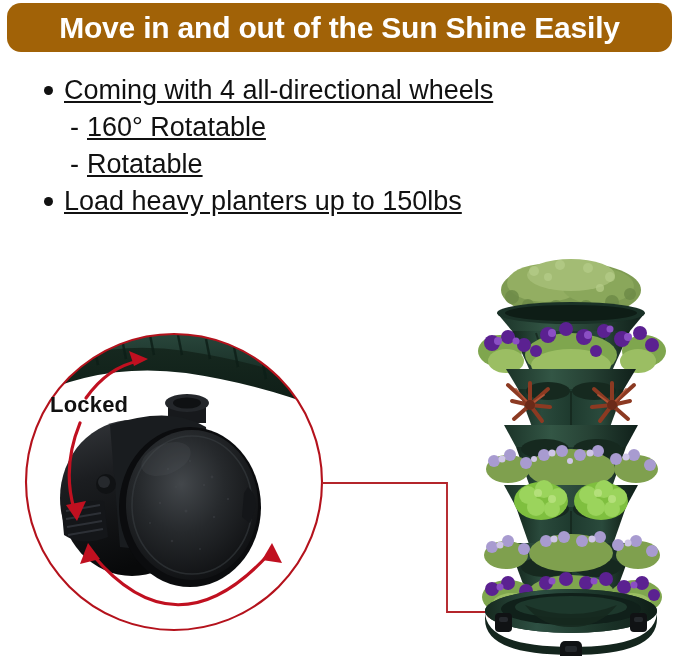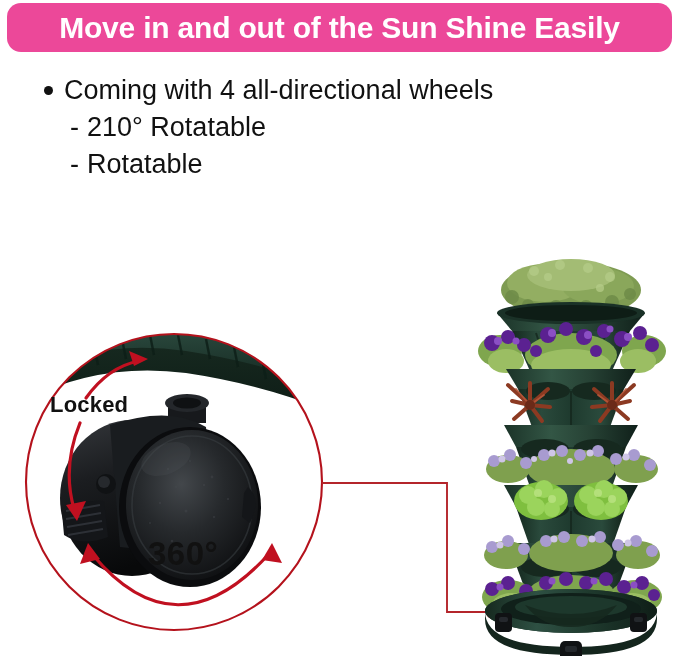--- a/index.html
+++ b/index.html
@@ -24,21 +24,21 @@
   }
 
   
   .banner {
     position: absolute;
     left: 7px;
     top: 3px;
     width: 665px;
     height: 49px;
     border-radius: 14px;
-    background: #ec4899;
+    background: #a16207;
     display: flex;
     align-items: center;
     justify-content: center;
     box-sizing: border-box;
   }
   .banner-title {
     color: #ffffff;
     font-size: 30px;
     font-weight: bold;
     letter-spacing: -0.2px;
@@ -75,20 +75,21 @@
     margin-right: 8px;
     color: #111111;
     font-size: 27px;
     line-height: 37px;
   }
   .bullet-text {
     color: #111111;
     font-size: 27px;
     line-height: 37px;
     font-family: "Liberation Sans", sans-serif;
+    text-decoration: underline;
   }
 
   
   .lower {
     position: absolute;
     left: 0;
     top: 255px;
     width: 679px;
     height: 401px;
   }
@@ -131,28 +132,32 @@
 
   <div class="bullets">
 
     <div class="bullet-row">
       <span class="bullet-dot"></span>
       <span class="bullet-text">Coming with 4 all-directional wheels</span>
     </div>
 
     <div class="bullet-row sub">
       <span class="bullet-dash">-</span>
-      <span class="bullet-text">210° Rotatable</span>
+      <span class="bullet-text">160° Rotatable</span>
     </div>
 
     <div class="bullet-row sub">
       <span class="bullet-dash">-</span>
       <span class="bullet-text">Rotatable</span>
     </div>
 
+    <div class="bullet-row">
+      <span class="bullet-dot"></span>
+      <span class="bullet-text">Load heavy planters up to 150lbs</span>
+    </div>
 
 
   </div>
 
   <div class="lower">
 
     <svg class="callout-svg" viewBox="0 0 679 401">
       <defs>
         <clipPath id="circClip">
           <circle cx="174" cy="227" r="148"></circle>
@@ -255,21 +260,20 @@
       </g>
 
       <g>
         <path d="M 92 299 Q 176 400 268 300" fill="none" stroke="#C01020" stroke-width="3.2" stroke-linecap="round"></path>
         <path d="M 88 288 L 80 309 L 100 304 Z" fill="#C01020"></path>
         <path d="M 272 288 L 262 305 L 282 308 Z" fill="#C01020"></path>
       </g>
     </svg>
 
     <div class="label-locked">Locked</div>
-    <div class="label-360">360°</div>
 
     <svg class="connector-svg" viewBox="0 0 679 401">
       <path d="M 322 228 L 447 228 L 447 357 L 489 357" fill="none" stroke="#B4252B" stroke-width="1.9"></path>
       <circle cx="493" cy="357" r="7" fill="#E01B1B"></circle>
     </svg>
 
     <svg class="tower-svg" viewBox="0 0 679 401">
       <defs>
         <linearGradient id="potG" x1="0" y1="0" x2="1" y2="0">
           <stop offset="0%" stop-color="#15291F"></stop>

